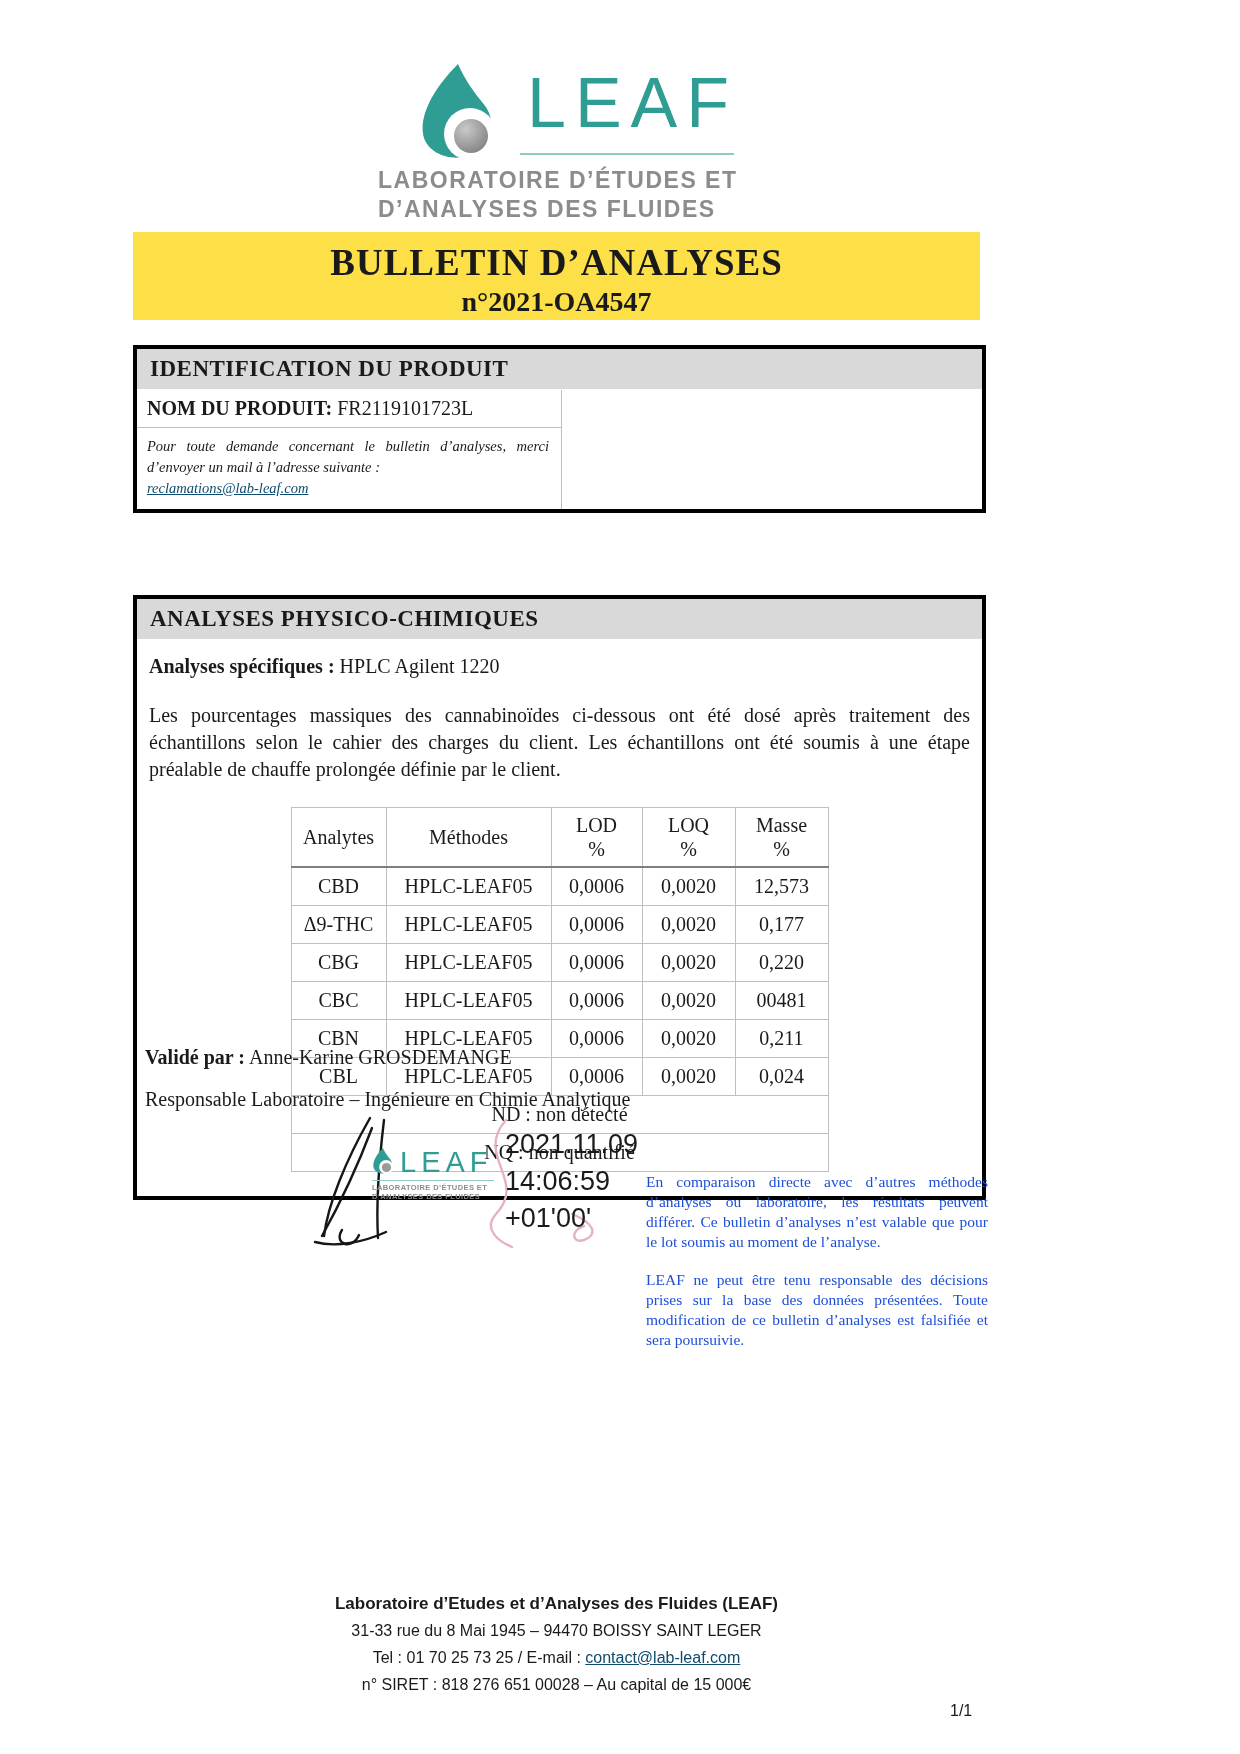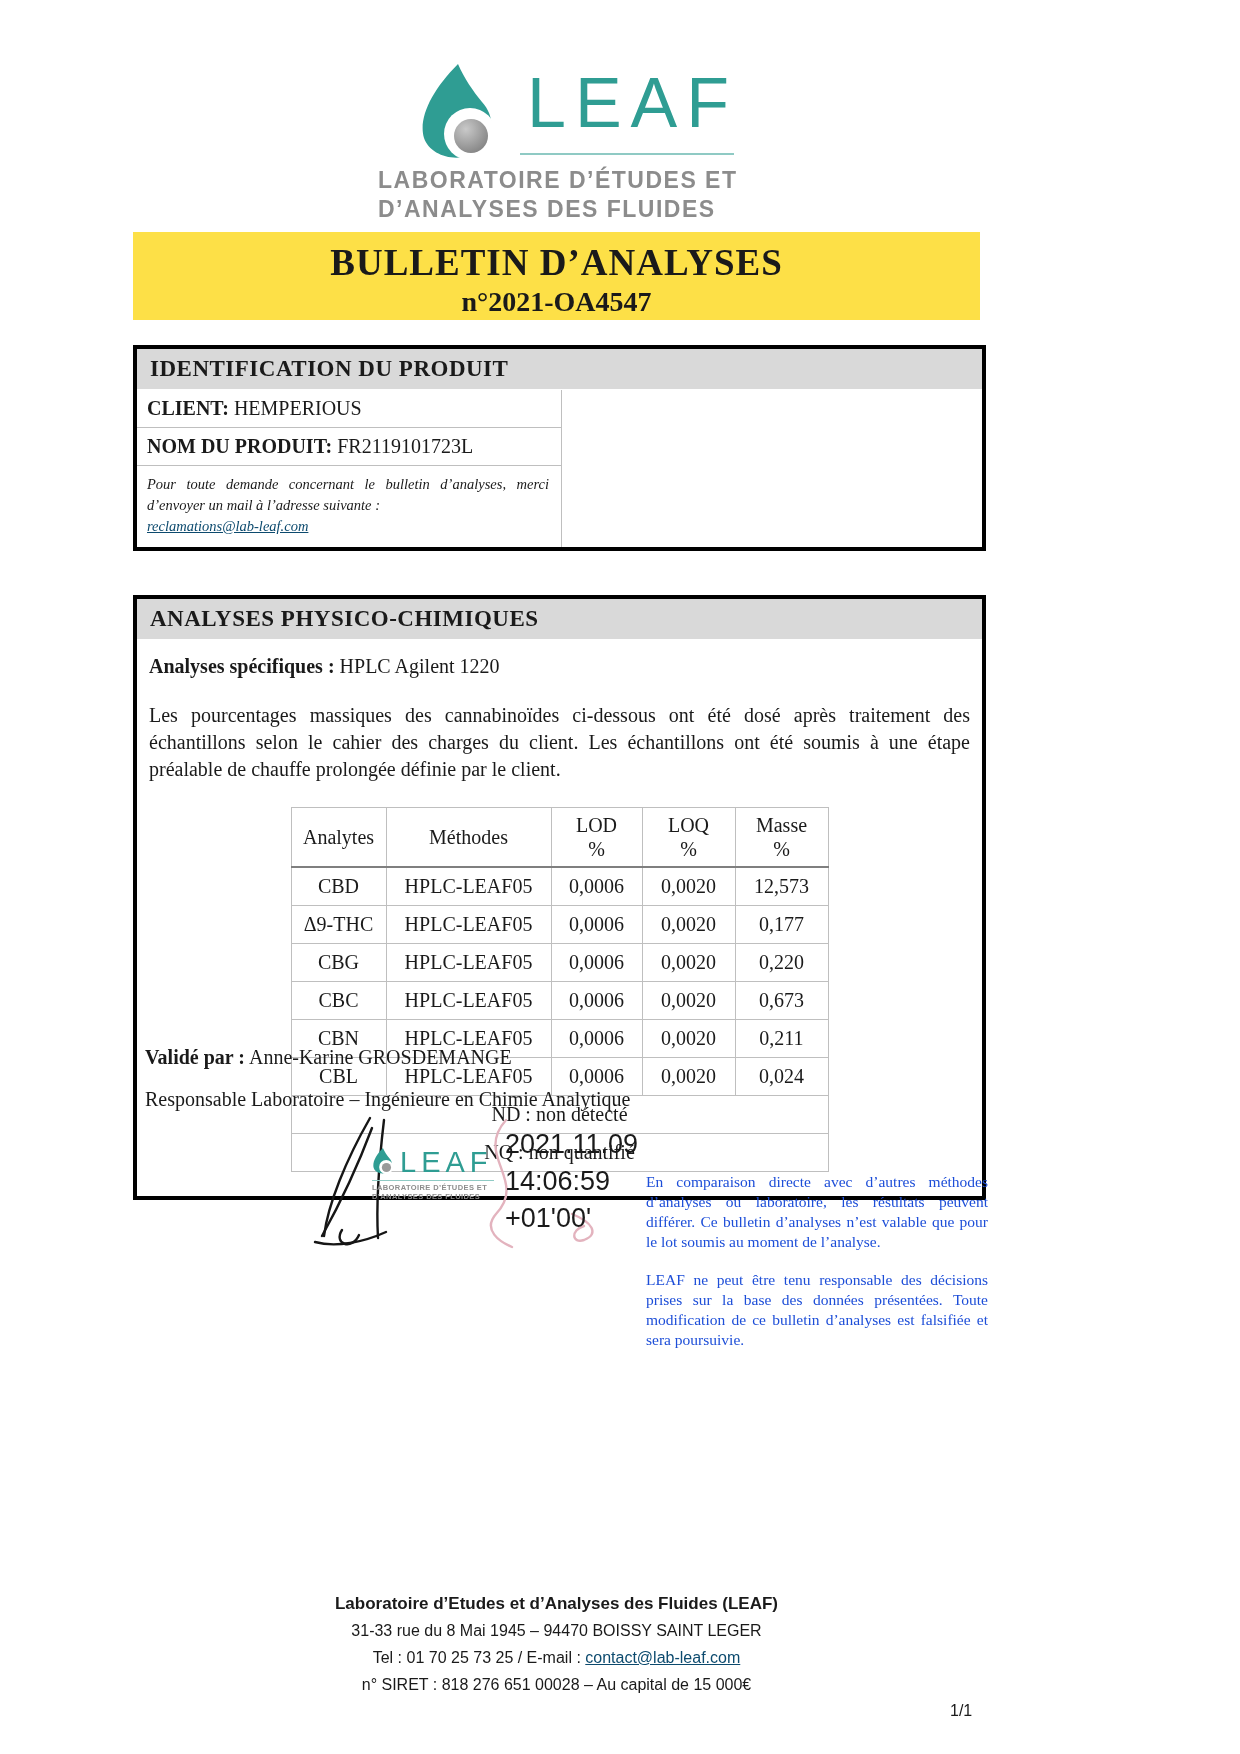--- a/index.html
+++ b/index.html
@@ -144,24 +144,20 @@
 
   <div class="title-band">
     <div class="title-main">BULLETIN D’ANALYSES</div>
     <div class="title-number">n°2021-OA4547</div>
   </div>
 
   <div class="box box-id">
     <div class="section-bar">IDENTIFICATION DU PRODUIT</div>
     <div class="id-body">
       <div class="id-left">
-        <div class="id-row">
-          <b>CLIENT:</b>
-          <span>HEMPERIOUS</span>
-        </div>
         <div class="id-row">
           <b>NOM DU PRODUIT:</b>
           <span>FR2119101723L</span>
         </div>
         <div class="id-note">
           <span>Pour toute demande concernant le bulletin d’analyses, merci d’envoyer un mail à l’adresse suivante :</span>
           <div><a href="#">reclamations@lab-leaf.com</a></div>
         </div>
       </div>
       <div class="id-right"></div>
@@ -215,21 +211,21 @@
           <td>HPLC-LEAF05</td>
           <td>0,0006</td>
           <td>0,0020</td>
           <td>0,220</td>
         </tr>
         <tr>
           <td>CBC</td>
           <td>HPLC-LEAF05</td>
           <td>0,0006</td>
           <td>0,0020</td>
-          <td>0,673</td>
+          <td>00481</td>
         </tr>
         <tr>
           <td>CBN</td>
           <td>HPLC-LEAF05</td>
           <td>0,0006</td>
           <td>0,0020</td>
           <td>0,211</td>
         </tr>
         <tr>
           <td>CBL</td>

